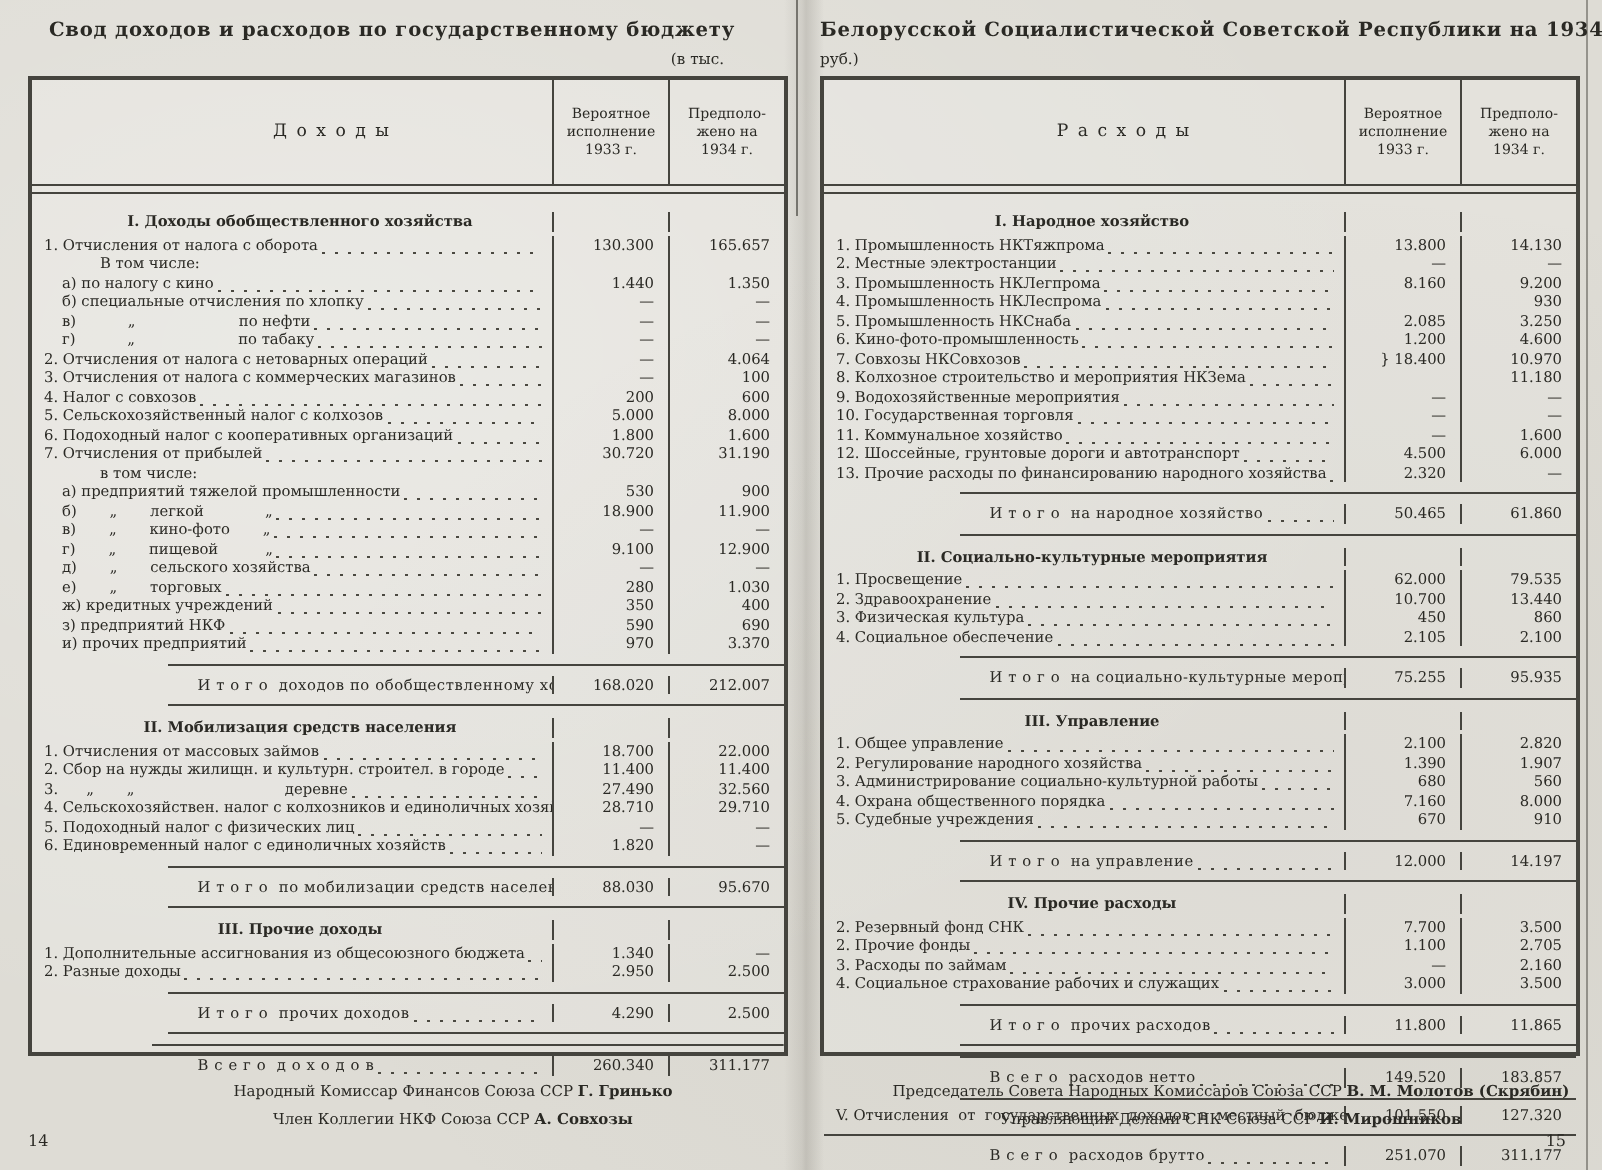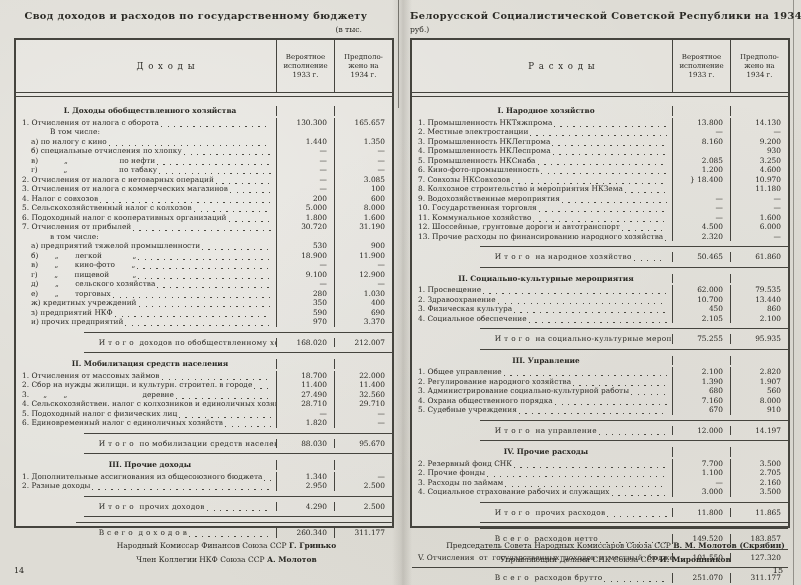--- a/index.html
+++ b/index.html
@@ -148,21 +148,21 @@
           </div>
           <div class="v">—</div>
           <div class="v">—</div>
         </div>
         <div class="row item">
           <div class="lbl">
             <span class="t">2. Отчисления от налога с нетоварных операций</span>
             <span class="dots"></span>
           </div>
           <div class="v">—</div>
-          <div class="v">3.085</div>
+          <div class="v">4.064</div>
         </div>
         <div class="row item">
           <div class="lbl">
             <span class="t">3. Отчисления от налога с коммерческих магазинов</span>
             <span class="dots"></span>
           </div>
           <div class="v">—</div>
           <div class="v">100</div>
         </div>
         <div class="row item">
@@ -385,21 +385,21 @@
         </div>
       </div>
   </div>
   <div class="sigs">
     <div class="sig-line">
       <span>Народный Комиссар Финансов Союза ССР</span>
       <span class="sig-name">Г. Гринько</span>
     </div>
     <div class="sig-line">
       <span>Член Коллегии НКФ Союза ССР</span>
-      <span class="sig-name">А. Молотов</span>
+      <span class="sig-name">А. Совхозы</span>
     </div>
   </div>
   <div class="pgnum pg-left">14</div>
 </div>
 
 <div class="page page-right">
   <div class="doc-title">Белорусской Социалистической Советской Республики на 1934 г.</div>
   <div class="units-note">руб.)</div>
   <div class="btable">
     <div class="thead">

